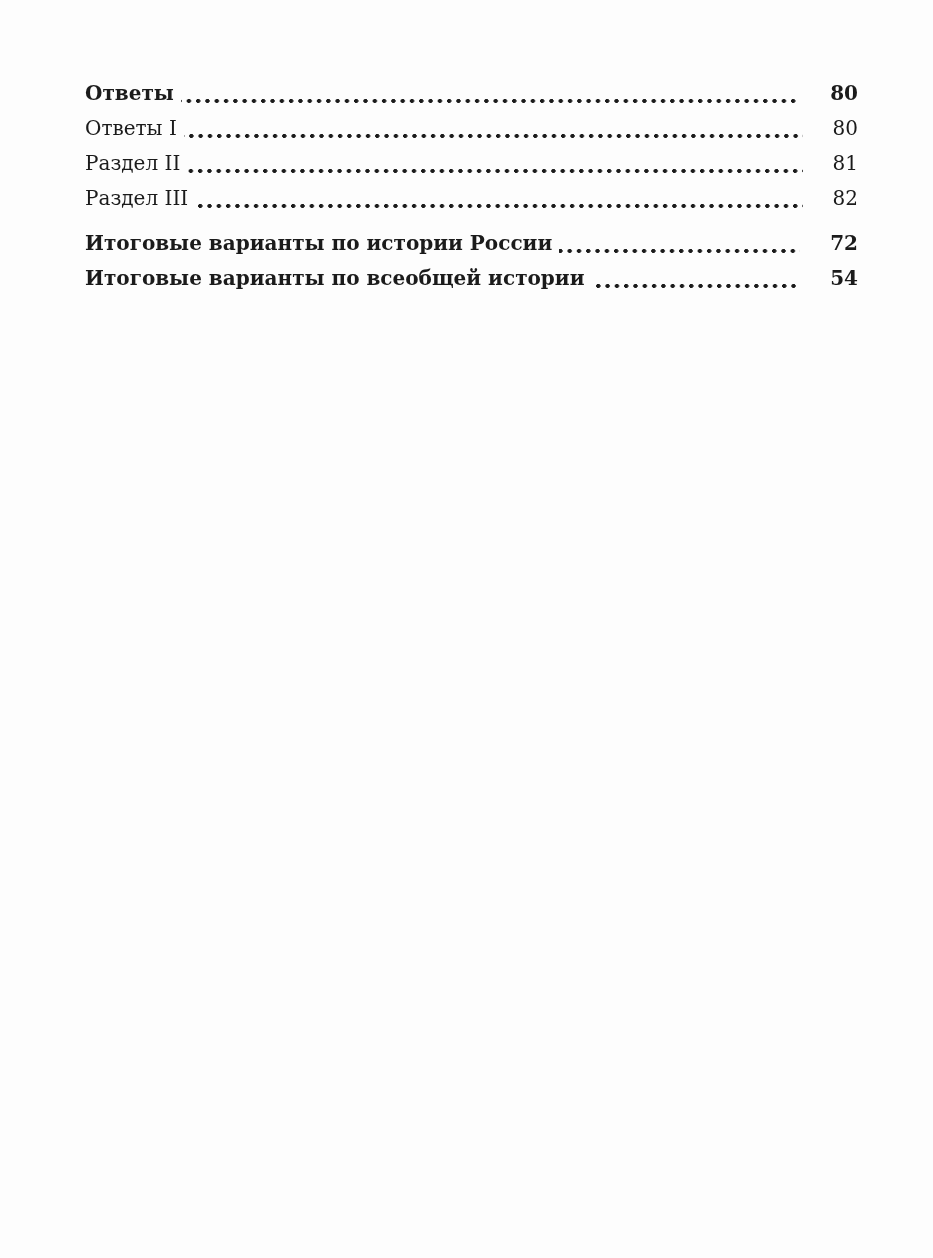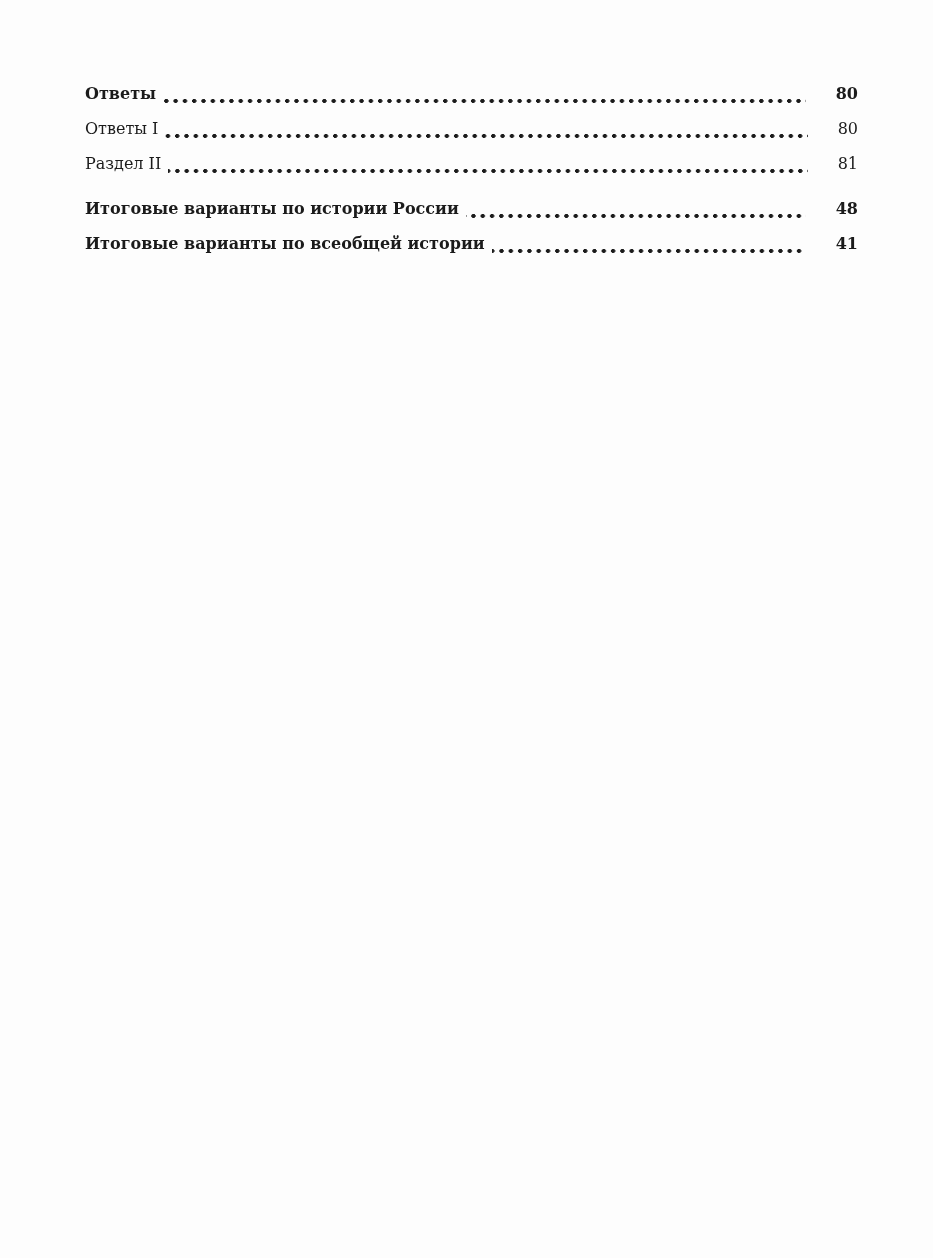--- a/index.html
+++ b/index.html
@@ -19,21 +19,21 @@
     position: absolute;
     top: 76px;
     left: 85px;
     right: 75px;
   }
   .toc-row {
     display: flex;
     align-items: baseline;
     height: 35px;
     line-height: 35px;
-    font-size: 16px;
+    font-size: 20px;
     font-weight: normal;
     white-space: nowrap;
   }
   .toc-row.bold {
     font-weight: bold;
   }
   .toc-row.group-gap {
     margin-top: 10px;
     text-align: right;
   }
@@ -68,23 +68,28 @@
     <div class="toc-row">
     <span class="toc-label">Ответы I</span>
     <span class="toc-leader"></span>
     <span class="toc-page">80</span>
   </div>
     <div class="toc-row">
     <span class="toc-label">Раздел II</span>
     <span class="toc-leader"></span>
     <span class="toc-page">81</span>
   </div>
+    <div class="toc-row">
+    <span class="toc-label">Раздел III</span>
+    <span class="toc-leader"></span>
+    <span class="toc-page">82</span>
+  </div>
     <div class="toc-row bold group-gap">
     <span class="toc-label">Итоговые варианты по истории России</span>
     <span class="toc-leader"></span>
-    <span class="toc-page">48</span>
+    <span class="toc-page">72</span>
   </div>
     <div class="toc-row bold">
     <span class="toc-label">Итоговые варианты по всеобщей истории</span>
     <span class="toc-leader"></span>
-    <span class="toc-page">41</span>
+    <span class="toc-page">54</span>
   </div>
   </main>
 
 </body></html>

